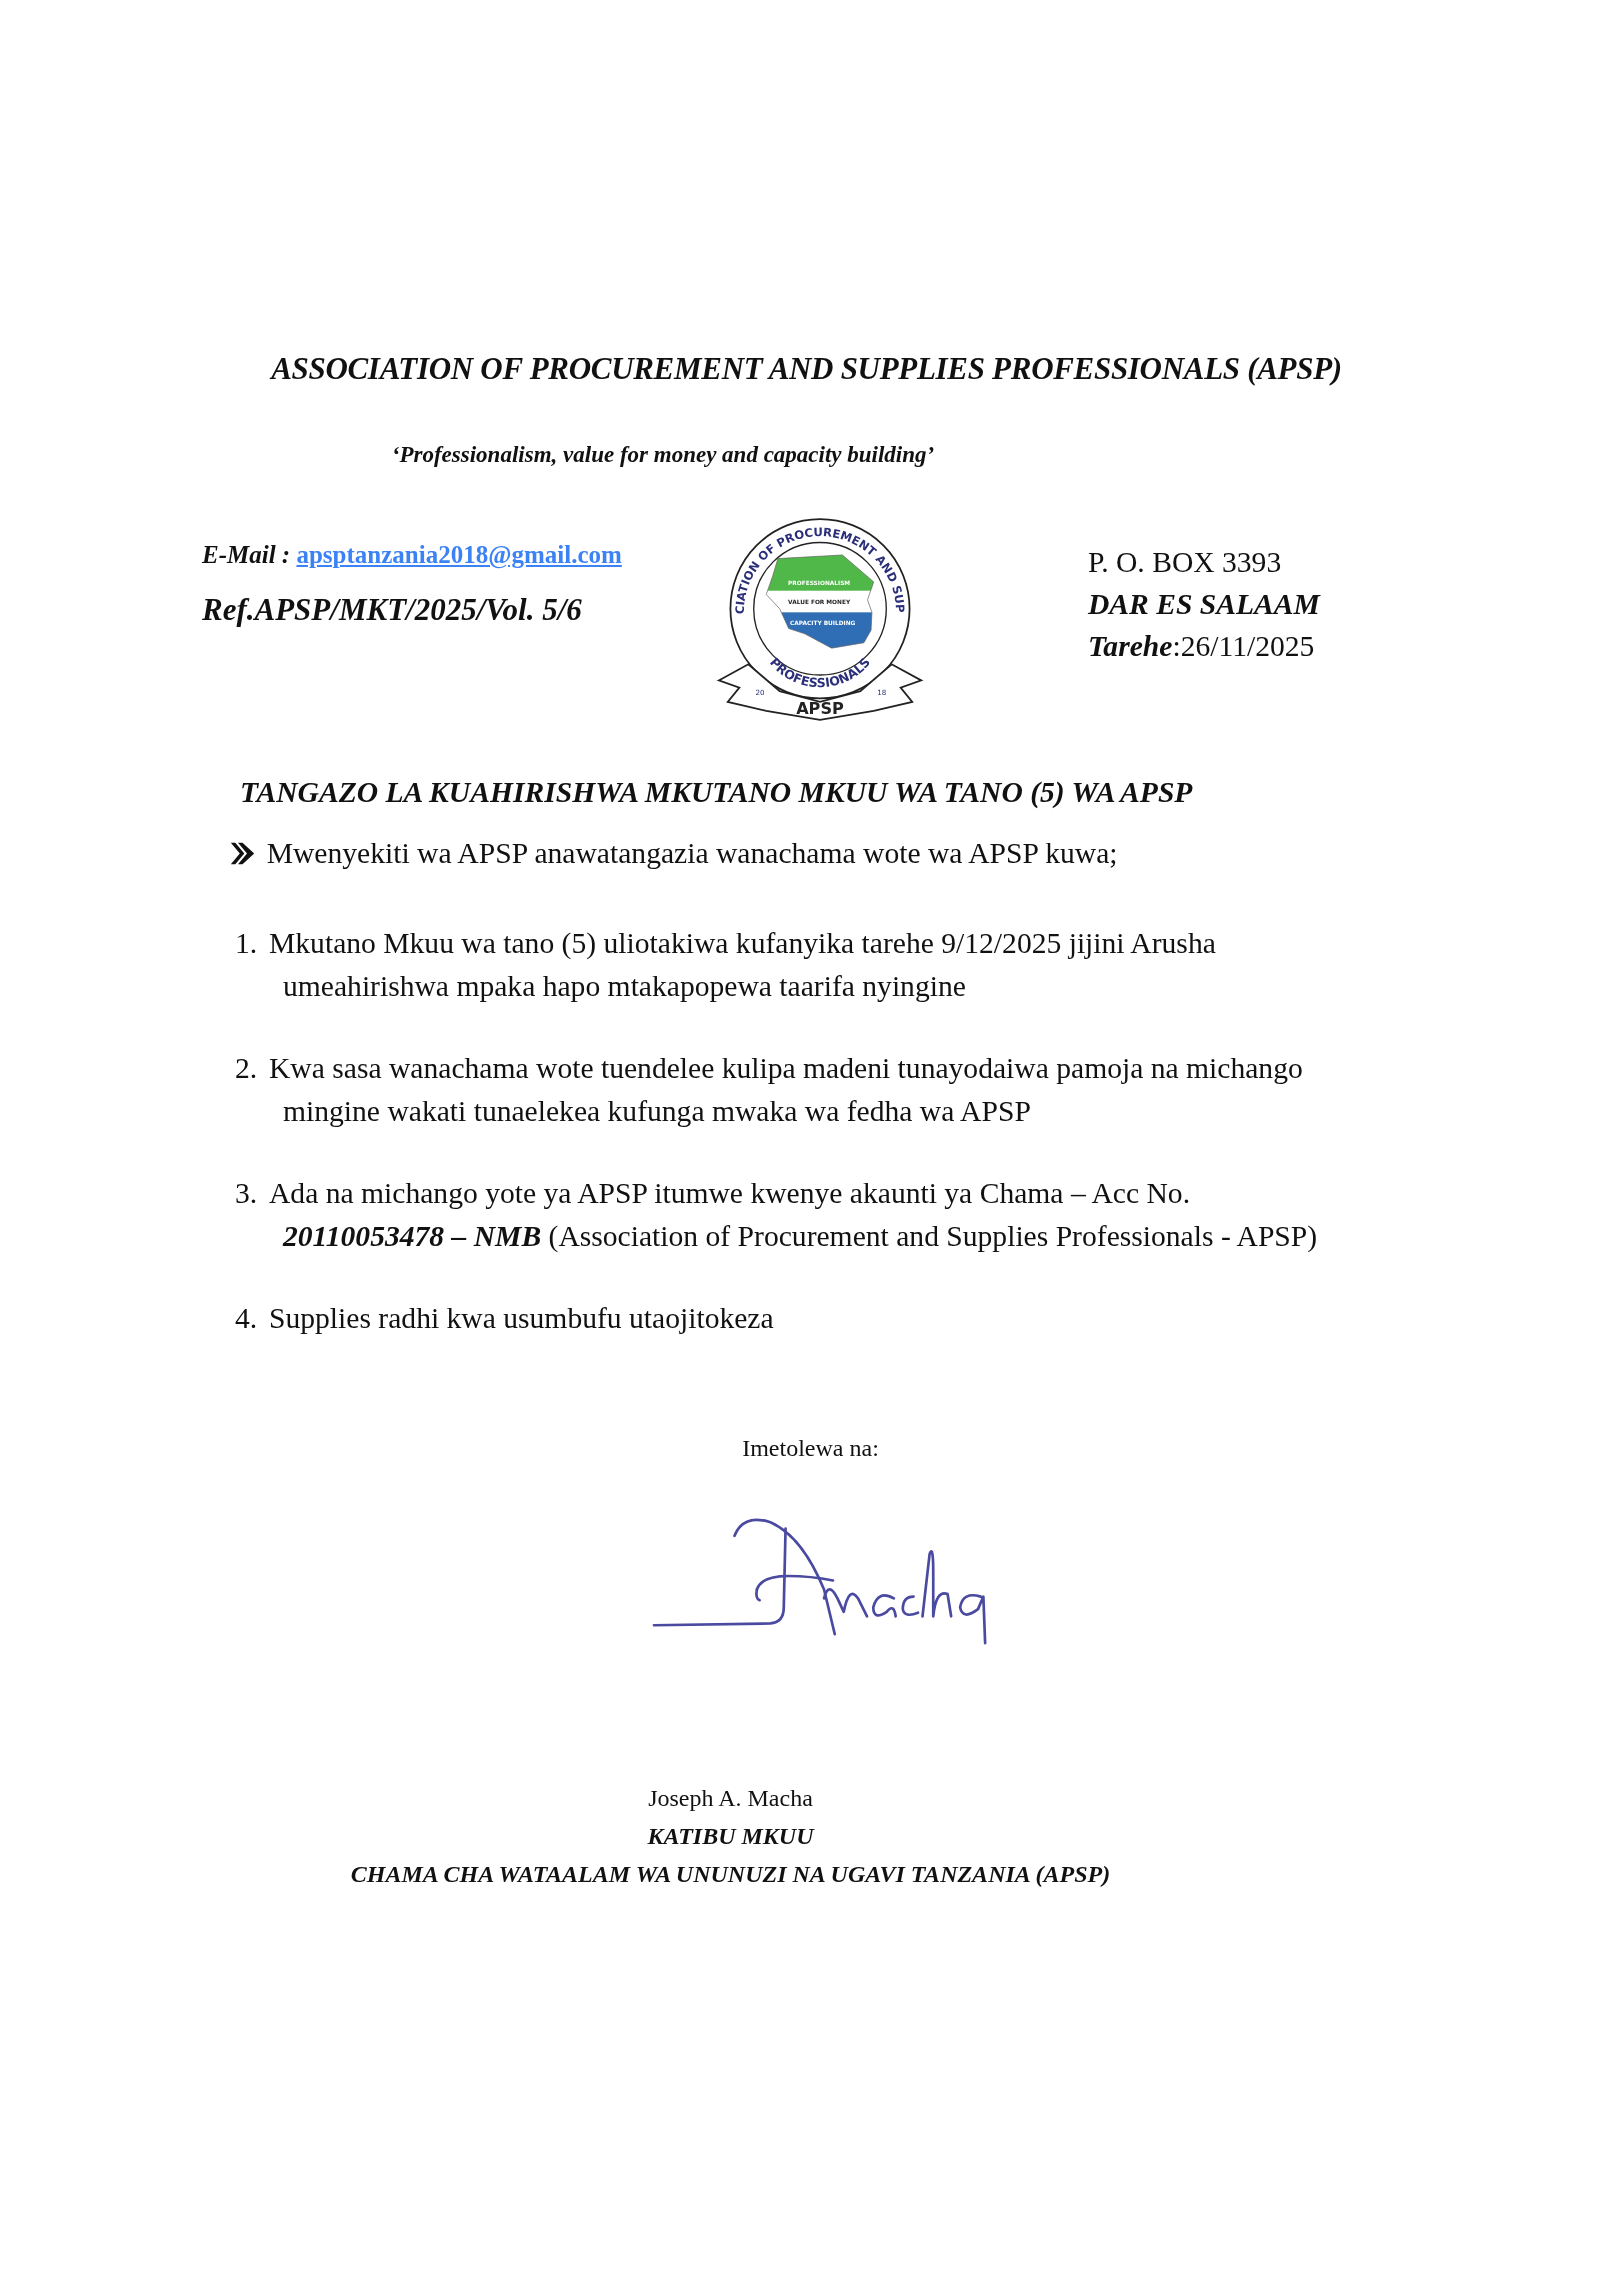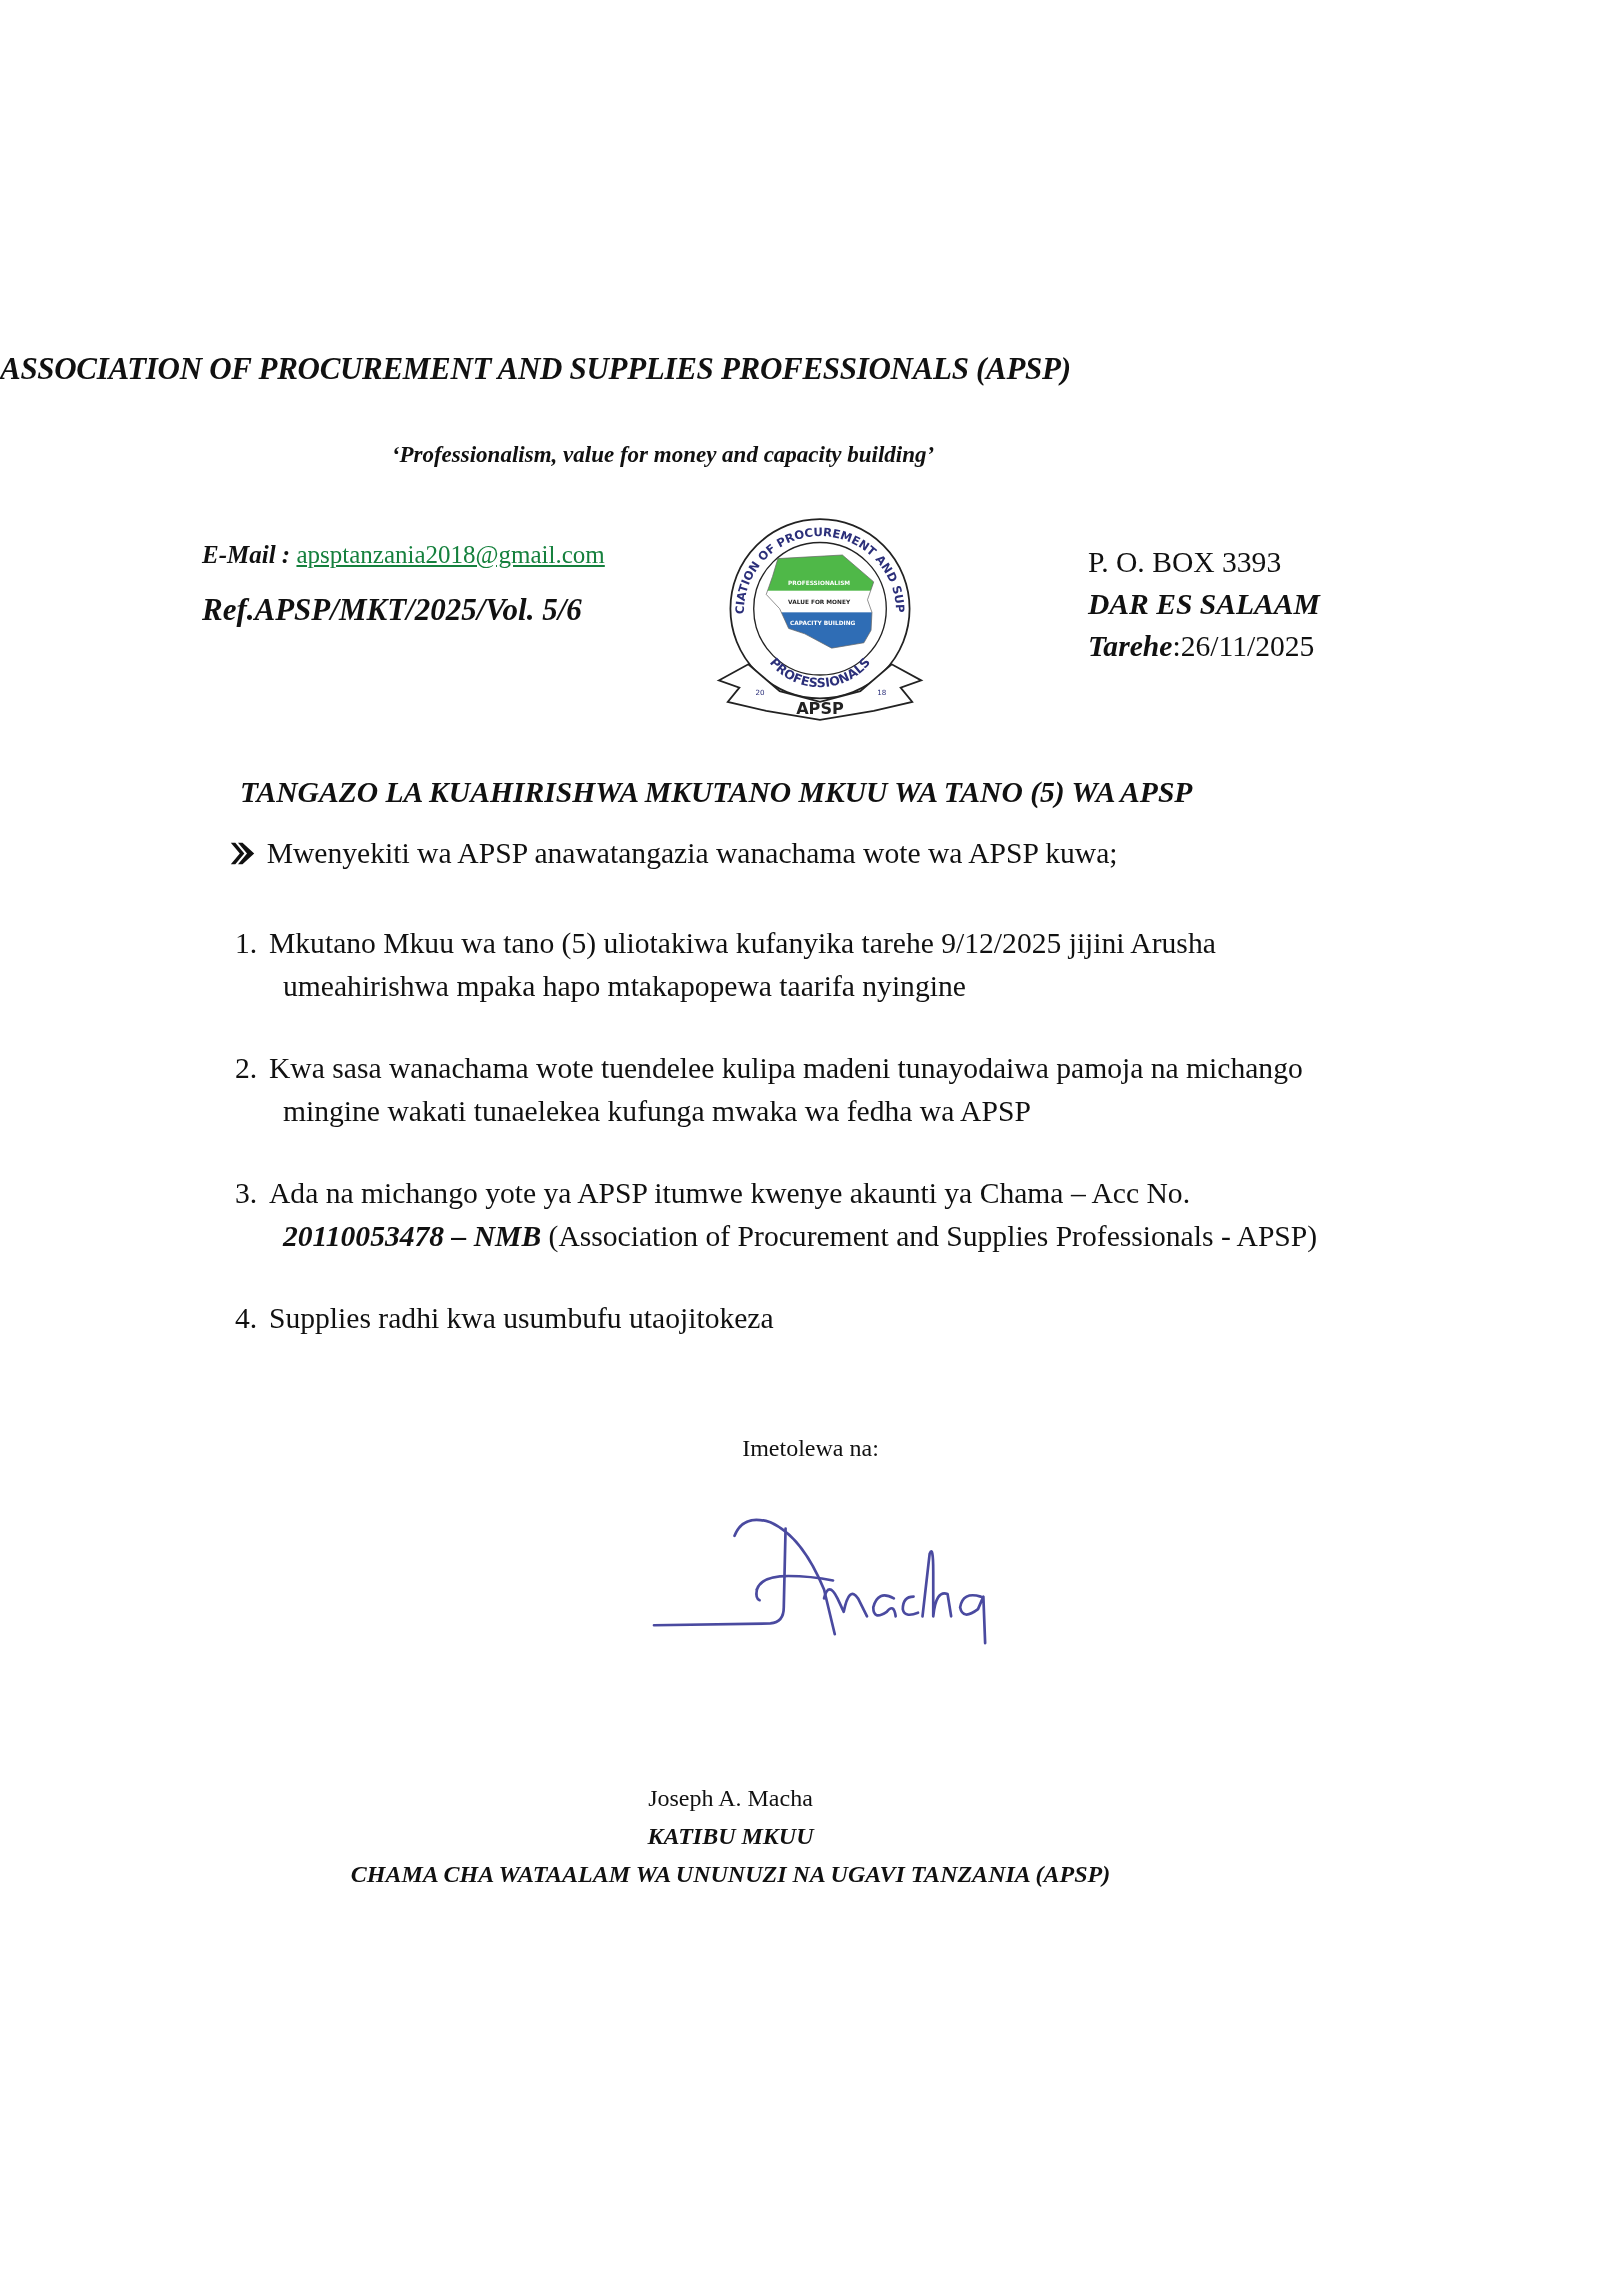--- a/index.html
+++ b/index.html
@@ -1,26 +1,26 @@
 <!DOCTYPE html>
 <html style="font-size:14.3px"><head>
 <meta charset="utf-8">
 <style>
   html, body { margin: 0; padding: 0; background: #ffffff; }
   body { width: 1621px; height: 2293px; position: relative; overflow: hidden;
          font-family: "Liberation Serif", "DejaVu Serif", serif; color: #111; }
   .abs { position: absolute; }
-  .title { left: 0; width: 1613px; top: 351px; font-size: 31px;
+  .title { left: 0; width: 1613px; top: 351px; text-align: center; font-size: 31px;
            font-weight: bold; font-style: italic; letter-spacing: -0.3px; }
   .motto { left: 0; width: 1326px; top: 442px; text-align: center; font-size: 23px;
            font-weight: bold; font-style: italic; }
   .left-block { left: 202px; top: 541px; }
   .email-line { font-size: 25px; }
   .email-label { font-weight: bold; font-style: italic; }
-  .email-link { text-decoration: underline; color: #15803d; }
+  .email-link { text-decoration: underline; color: #3b82f6; font-weight: bold; }
   .ref-line { margin-top: 23px; font-size: 31px; font-weight: bold; font-style: italic; }
   .logo { left: 708px; top: 512px; width: 224px; height: 215px; }
   .right-block { left: 1088px; top: 541px; font-size: 29.6px; line-height: 42px; }
   .bi { font-weight: bold; font-style: italic; }
   .heading { left: 240px; top: 776px; font-size: 29.6px; font-weight: bold; font-style: italic; }
   .intro { left: 229px; top: 837px; font-size: 29.6px; display: flex; align-items: center; }
   .arrow-icon { width: 27px; height: 27px; margin-right: 10.7px; }
   .items { left: 235px; top: 922px; width: 1209px; font-size: 29.6px; line-height: 43px; }
   .item { display: flex; margin-bottom: 39px; }
   .num { width: 34px; flex: none; }

